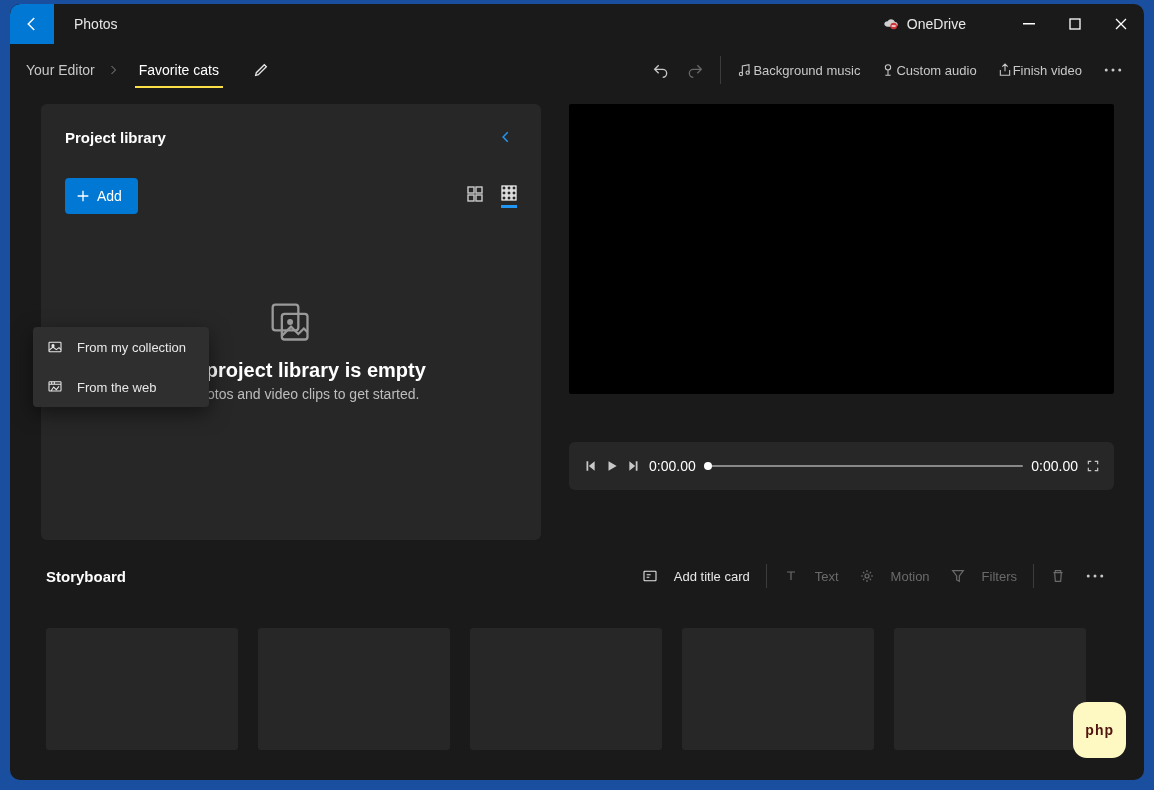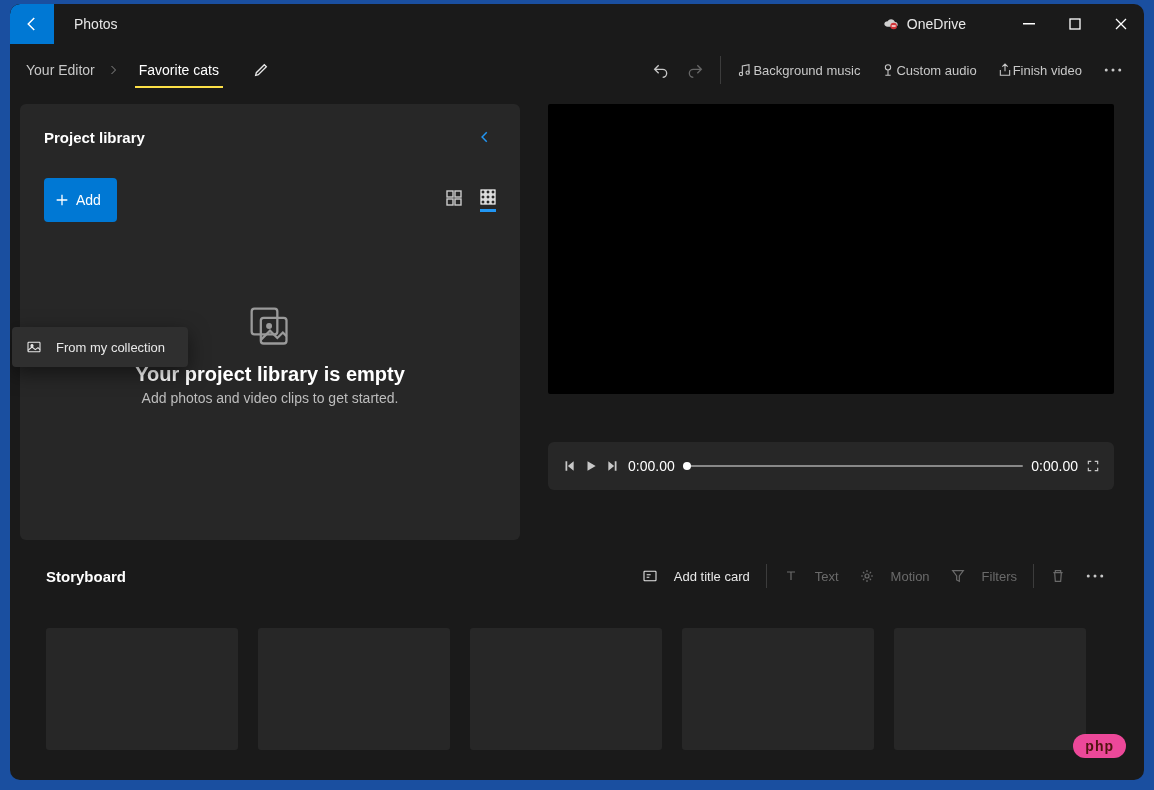--- a/index.html
+++ b/index.html
@@ -23,27 +23,27 @@
   .crumb { color:#c8c8c8; font-size:14px; padding: 8px 6px; }
   .chev { color:#888; padding: 0 6px; }
   .proj-title { color:#fff; font-size:14px; padding: 10px 4px 8px; border-bottom: 2px solid #fde047; margin-left:10px;}
   .edit-btn { margin-left: 24px; color:#e8e8e8; padding:6px; }
   .toolbar-spacer { flex:1; }
   .tbtn { display:flex; align-items:center; color:#c8c8c8; font-size:13px; padding: 6px 10px; }
   .tbtn svg { width:16px; height:16px; }
   .tsep { width:1px; height:28px; background:#3c3c3c; margin: 0 6px; }
   .more-dots { color:#c8c8c8; padding:6px 12px;}
   
-  .main { flex:1; display:flex; gap: 28px; padding: 8px 30px 10px 10px; min-height:0; }
+  .main { flex:1; display:flex; gap: 28px; padding: 8px 30px 10px 31px; min-height:0; }
   .library { flex: 0 0 500px; background:#272727; border-radius:6px; padding: 22px 24px; position:relative; display:flex; flex-direction:column;}
   .lib-head { display:flex; align-items:center; }
   .lib-title { color:#fff; font-size:15px; font-weight:600; }
   .collapse { margin-left:auto; color:#2196f3; padding:4px;}
   .lib-actions { display:flex; align-items:center; margin-top: 30px; }
-  .add-btn { background:#0078d4; color:#fff; border:none; border-radius:4px; height:44px; padding:0 16px 0 10px; display:flex; align-items:center; gap:6px; font-size:14px; }
+  .add-btn { background:#0078d4; color:#fff; border:none; border-radius:4px; height:36px; padding:0 16px 0 10px; display:flex; align-items:center; gap:6px; font-size:14px; }
   .view-toggle { margin-left:auto; display:flex; gap: 18px; align-items:center;}
   .view-opt { color:#ccc; padding-bottom:4px;}
   .view-opt.active { color:#fff; border-bottom:3px solid #2196f3;}
   .empty { flex:1; display:flex; flex-direction:column; align-items:center; justify-content:center; text-align:center; color:#e8e8e8; margin-top:-30px;}
   .empty-icon { color:#9a9a9a; margin-bottom:14px;}
   .empty-title { font-size:20px; font-weight:600; color:#fff;}
   .empty-sub { font-size:14px; color:#bdbdbd; margin-top:4px;}
   
   .add-menu { position:absolute; left:-8px; top:223px; width:176px; background:#2f2f2f; border-radius:4px; box-shadow:0 6px 20px rgba(0,0,0,0.5); z-index:10; overflow:visible;}
   .add-menu-item { display:flex; align-items:center; gap:14px; color:#e8e8e8; font-size:13px; height:40px; padding:0 14px;}
@@ -60,21 +60,21 @@
   .storyboard { padding: 12px 30px 30px 36px; }
   .sb-head { display:flex; align-items:center; }
   .sb-title { color:#fff; font-size:15px; font-weight:600; }
   .sb-actions { margin-left:auto; display:flex; align-items:center;}
   .sb-btn { display:flex; align-items:center; gap:16px; color:#e8e8e8; font-size:13px; padding:6px 10px;}
   .sb-btn.disabled { color:#6a6a6a; }
   .sb-sep { width:1px; height:24px; background:#3c3c3c; margin:0 6px;}
   .thumbs { display:flex; gap:20px; margin-top: 38px;}
   .thumb { width: 192px; height:122px; background:#272727; border-radius:3px;}
   
-  .watermark { position:absolute; right:18px; bottom:22px; background:#ec4899; color:#521410; font-weight:bold; font-size:14px; padding:4px 12px; border-radius:14px; letter-spacing:1px;}
+  .watermark { position:absolute; right:18px; bottom:22px; background:#fef9c3; color:#521410; font-weight:bold; font-size:14px; padding:20px 12px; border-radius:14px; letter-spacing:1px;}
   svg { display:block; }
 </style>
 </head>
 <body>
 
 <div class="window">
 
   <div class="titlebar">
     <div class="back-btn">
       <svg viewBox="0 0 24 24" width="18" height="18" stroke="#fff" stroke-width="2" fill="none">
@@ -224,20 +224,30 @@
         <div class="add-menu-item">
           <span>
             <svg viewBox="0 0 24 24" width="16" height="16" stroke="#e8e8e8" stroke-width="1.6" fill="none">
                 <rect x="3" y="5" width="18" height="14" rx="1"></rect>
                 <circle cx="9" cy="10" r="1.6" fill="#e8e8e8"></circle>
                 <path d="M3 17 L9 12 L14 16 L18 13 L21 16"></path>
               </svg>
           </span>
           <span>From my collection</span>
         </div>
+        <div class="add-menu-item">
+          <span>
+            <svg viewBox="0 0 24 24" width="16" height="16" stroke="#e8e8e8" stroke-width="1.6" fill="none">
+                <rect x="3" y="4" width="18" height="14" rx="1"></rect>
+                <path d="M3 8 H21 M7 4 V8 M11 4 V8"></path>
+                <path d="M6 18 L10 12 L14 16 L18 11"></path>
+              </svg>
+          </span>
+          <span>From the web</span>
+        </div>
       </div>
     </div>
 
     <div class="preview">
       <div class="video"></div>
       <div class="controls">
         <span class="ctrl-btn">
           <svg viewBox="0 0 24 24" fill="#c8c8c8">
               <path d="M6 4 H9 V20 H6 Z M20 4 L10 12 L20 20 Z"></path>
             </svg>

